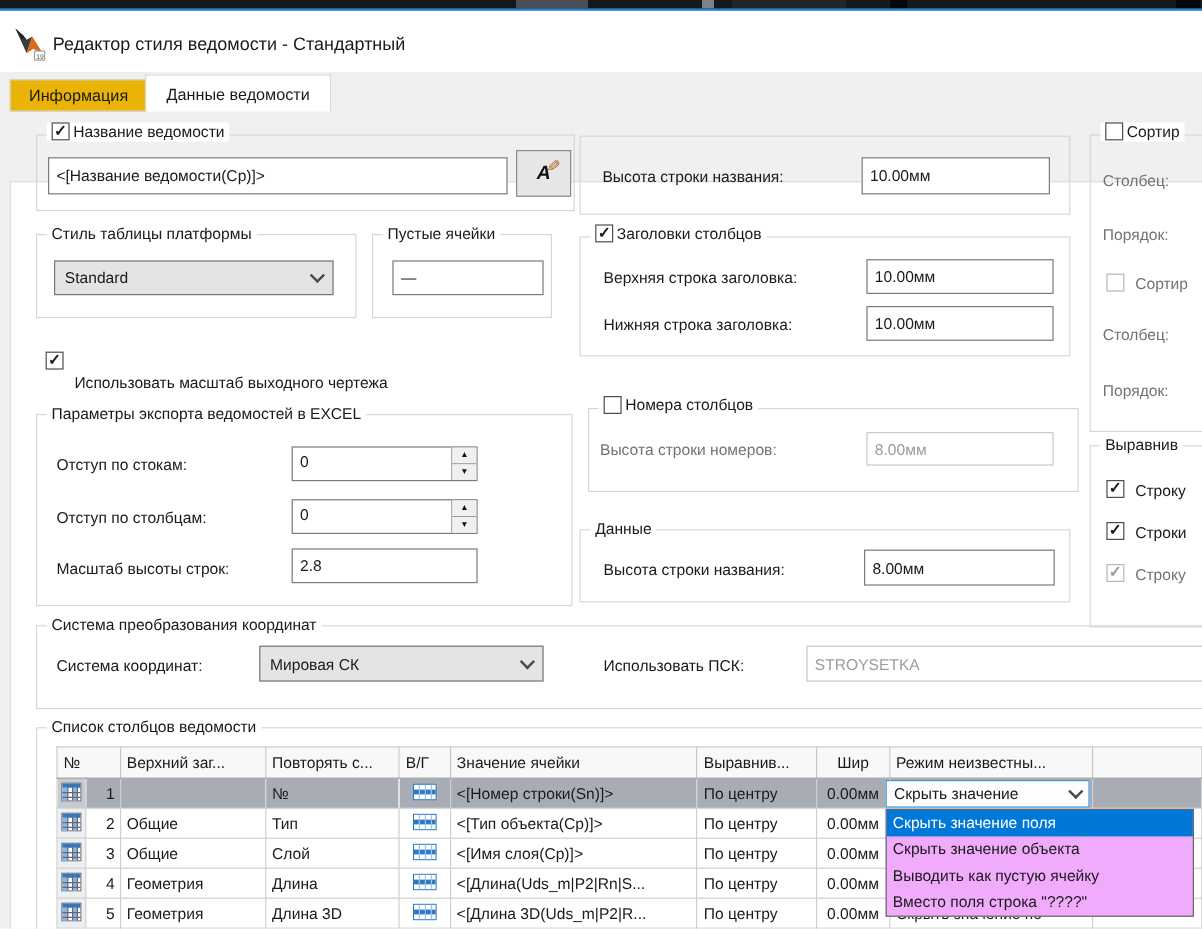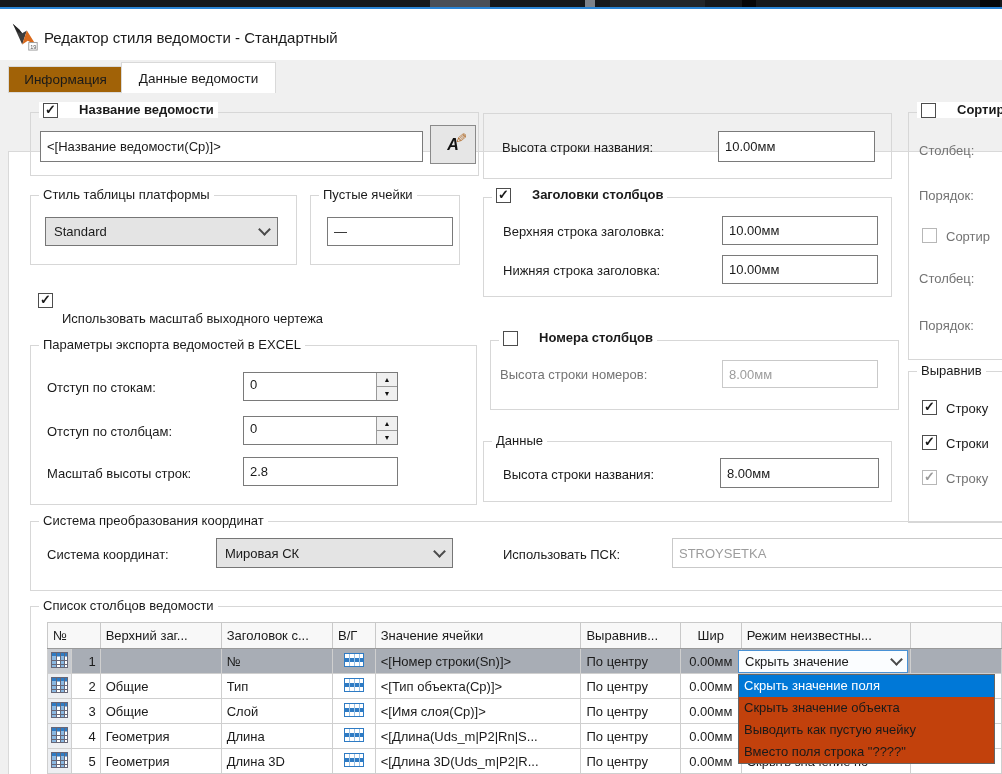--- a/index.html
+++ b/index.html
@@ -11,27 +11,27 @@
   .topbar .seg{position:absolute;top:0;height:7px;}
   .topbar .blue{position:absolute;left:0;top:7px;width:1002px;height:2px;background:#2b85d6;}
   
   .dlg-header{position:absolute;left:0;top:9px;width:1002px;height:51px;background:#fff;}
   .dlg-title{position:absolute;left:44px;top:20px;font-size:15px;white-space:nowrap;}
   
   .tabzone{position:absolute;left:0;top:60px;width:1002px;height:714px;background:#f0f0f0;}
   .panel{position:absolute;left:8px;top:91px;width:1002px;height:690px;background:#fff;
          border:1px solid #d9d9d9;border-right:none;border-bottom:none;}
   .tab{position:absolute;display:flex;align-items:center;justify-content:center;
-       border:1px solid #d9d9d9;background:#a16207;white-space:nowrap;font-size:13.5px;}
+       border:1px solid #d9d9d9;background:#eab308;white-space:nowrap;font-size:13.5px;}
   .tab.inactive{left:8px;top:66px;width:113px;height:25px;}
   .tab.active{left:121px;top:62px;width:153px;height:30px;background:#fff;border-bottom:none;z-index:2;}
   
   .grp{position:absolute;border:1px solid #d7d7d7;background:transparent;}
   .grp .gt{position:absolute;top:-9px;left:8px;background:#fff;padding:0 4px;white-space:nowrap;line-height:16px;}
-  .grp .gt.cbt{top:-11px;display:flex;align-items:flex-end;gap:21px;font-weight:bold;}
+  .grp .gt.cbt{top:-11px;display:flex;align-items:flex-start;gap:3px;}
   
   .lbl{position:absolute;white-space:nowrap;line-height:16px;}
   .gray{color:#737373;}
   .cb{width:15px;height:15px;border:1px solid #4d4d4d;background:#fff;display:inline-flex;
       align-items:center;justify-content:center;flex:none;box-sizing:border-box;}
   .cb.abs{position:absolute;}
   .cb.on::after{content:"\2713";font-size:13px;font-weight:bold;color:#1a1a1a;margin-top:-2px;}
   .cb.dis{border-color:#b7b7b7;}
   .cb.dis.on::after{color:#9a9a9a;}
   .inp{position:absolute;background:#fff;border:1px solid #7a7a7a;box-sizing:border-box;
@@ -61,21 +61,21 @@
   .grid td.icel{background:#edeff2;padding:0 3px;}
   .grid td.num{text-align:right;padding-right:4px;}
   .grid th.shir,.grid td.shir{text-align:center;}
   .grid td.vg{text-align:center;padding:0 2px;}
   .grid tr.sel td{background:#a8adb5;}
   .grid tr.sel td.icel{background:#c7cacf;}
   
   .cellcombo{position:absolute;left:738px;top:650px;width:170px;height:23px;z-index:4;
              border:1px solid #4791d6;background:#fbfdff;box-sizing:border-box;display:flex;
              align-items:center;justify-content:space-between;padding:0 6px;}
-  .popup{position:absolute;left:738px;top:674px;width:257px;z-index:5;background:#c2410c;
+  .popup{position:absolute;left:738px;top:674px;width:257px;z-index:5;background:#f0abfc;
          border:1px solid #666;box-sizing:border-box;}
   .popup .it{height:22px;line-height:22px;padding:0 5px;white-space:nowrap;overflow:hidden;}
   .popup .it.selopt{background:#0078d7;color:#fff;}
 </style>
 </head>
 <body>
 
 <div class="screen">
 
   <div class="topbar">
@@ -232,21 +232,21 @@
         <col style="width:207px">
         <col style="width:100px">
         <col style="width:61px">
       <col style="width:170px">
         <col style="width:94px">
     </colgroup>
     <tbody>
         <tr>
       <th colspan="2">№</th>
       <th>Верхний заг...</th>
-      <th>Заголовок с...</th>
+      <th>Повторять с...</th>
       <th>В/Г</th>
       <th>Значение ячейки</th>
       <th>Выравнив...</th>
       <th class="shir">Шир</th>
       <th>Режим неизвестны...</th>
       <th></th>
     </tr>
     <tr class="sel">
       <td class="icel">
         <svg width="17" height="16" viewBox="0 0 17 16">

